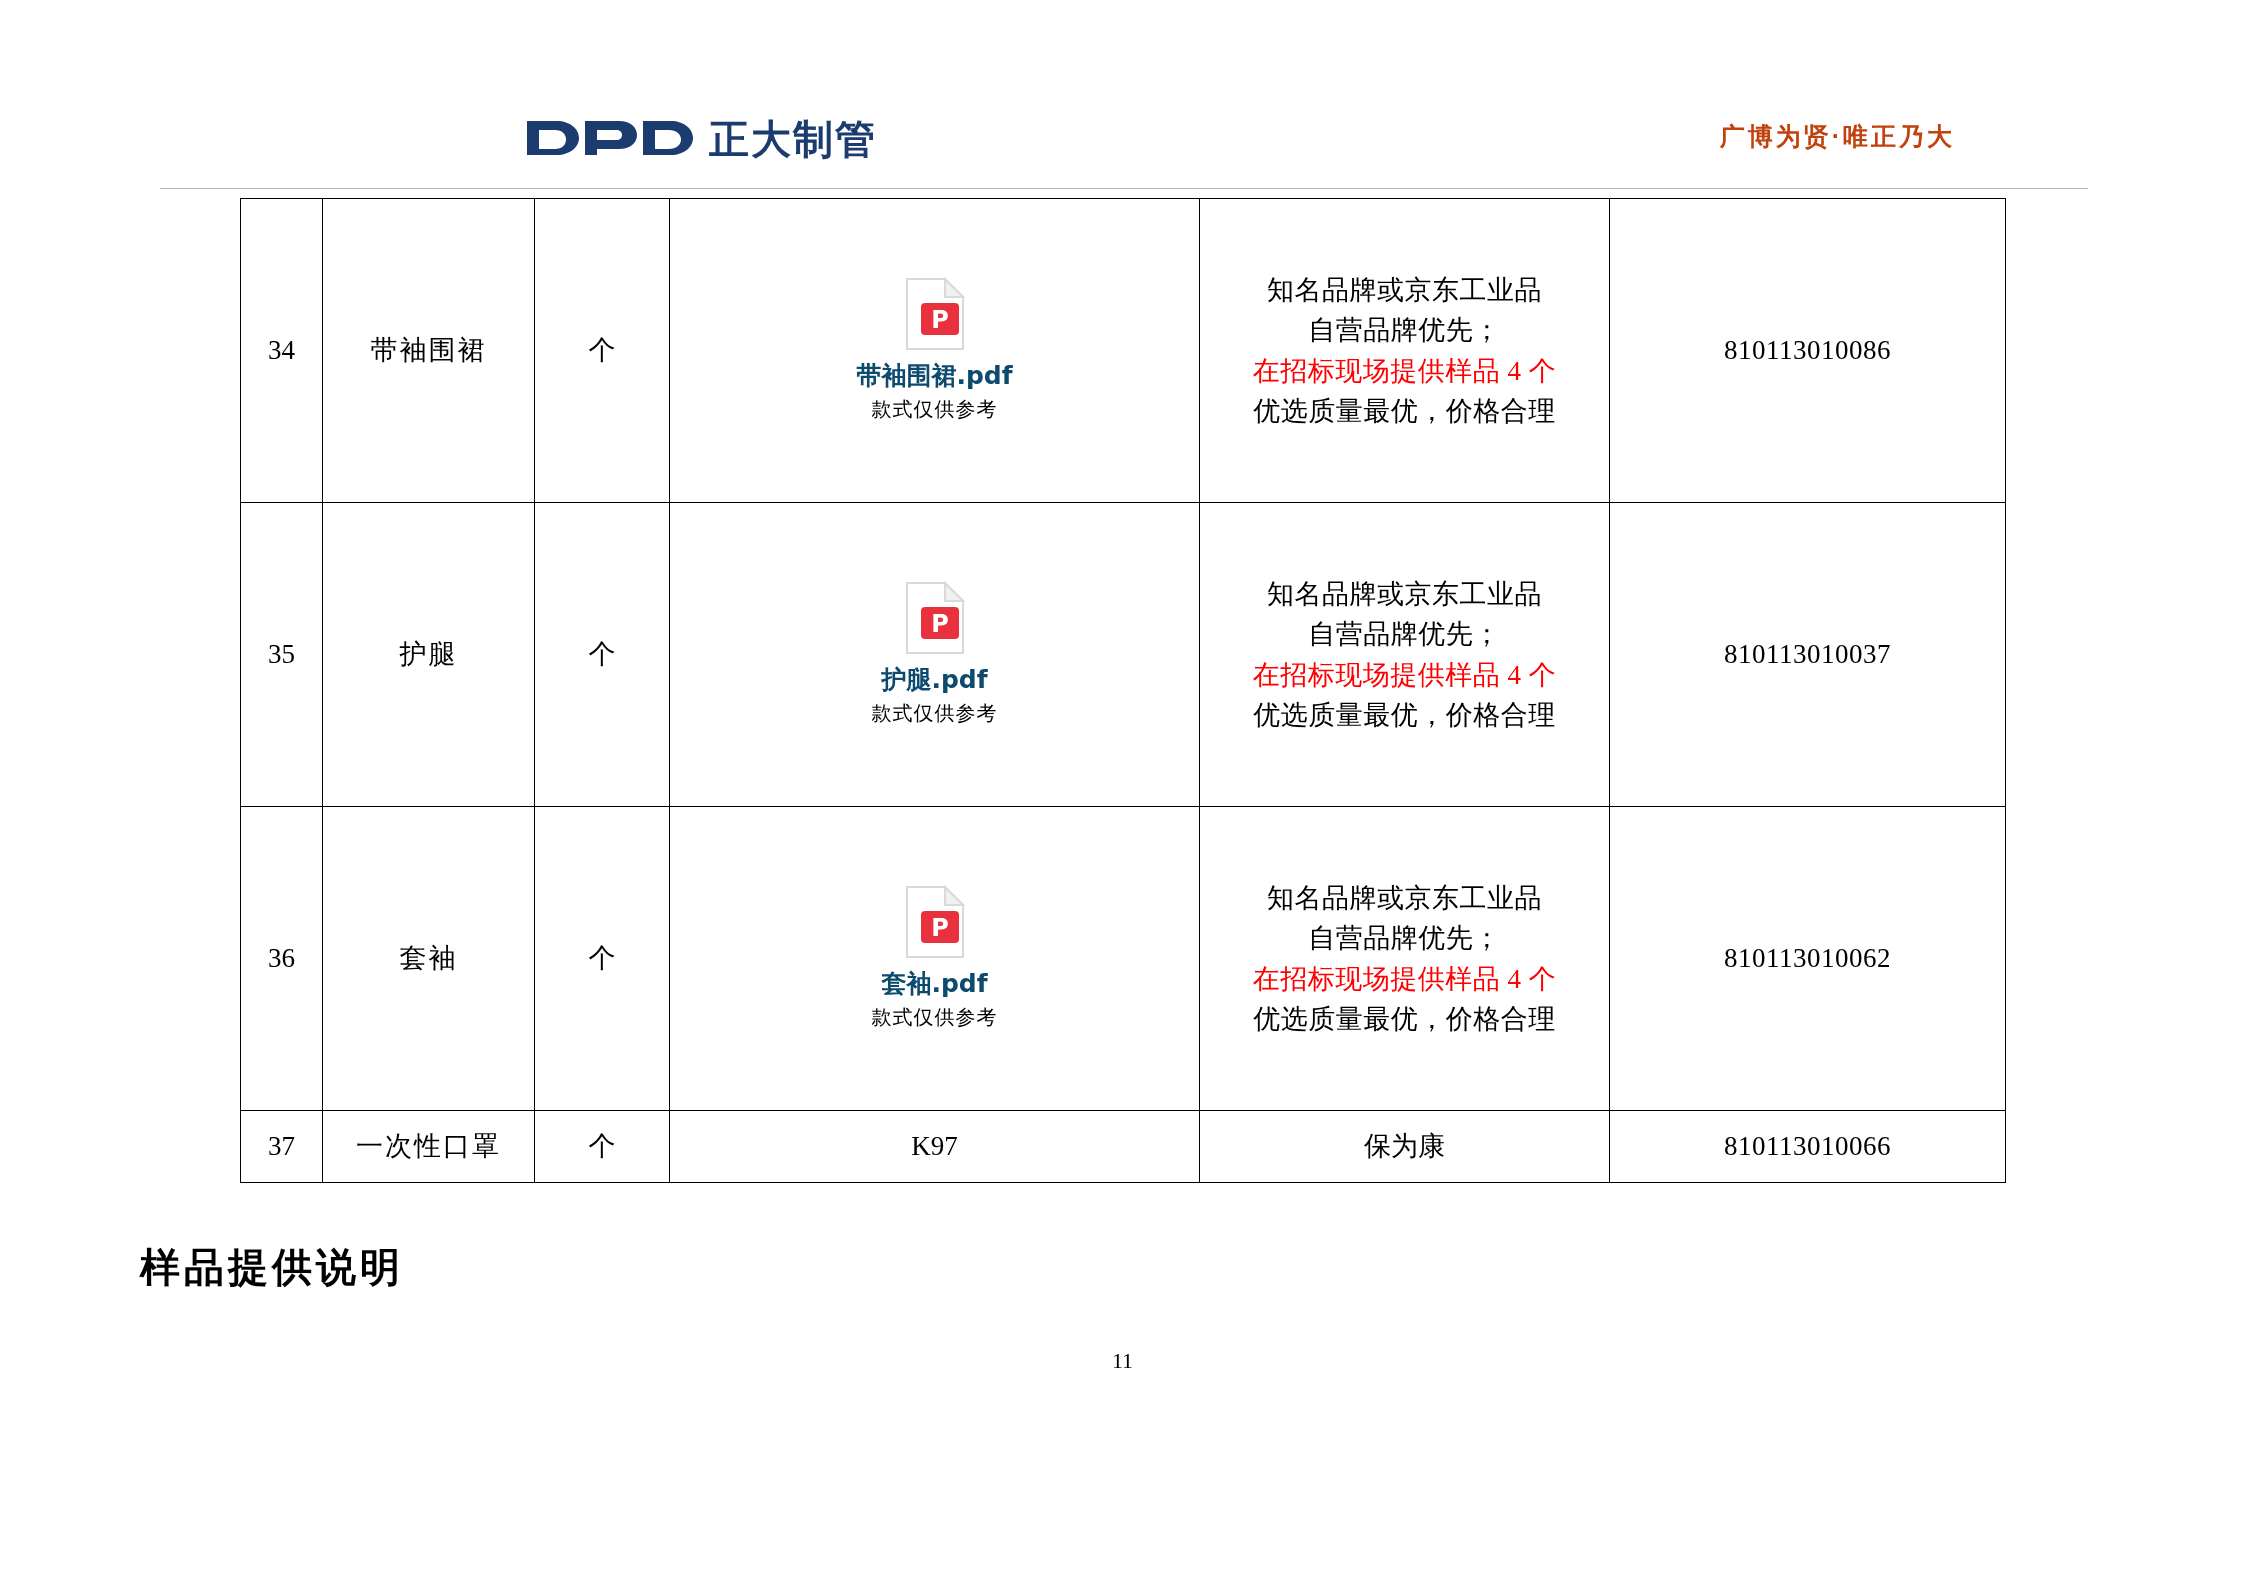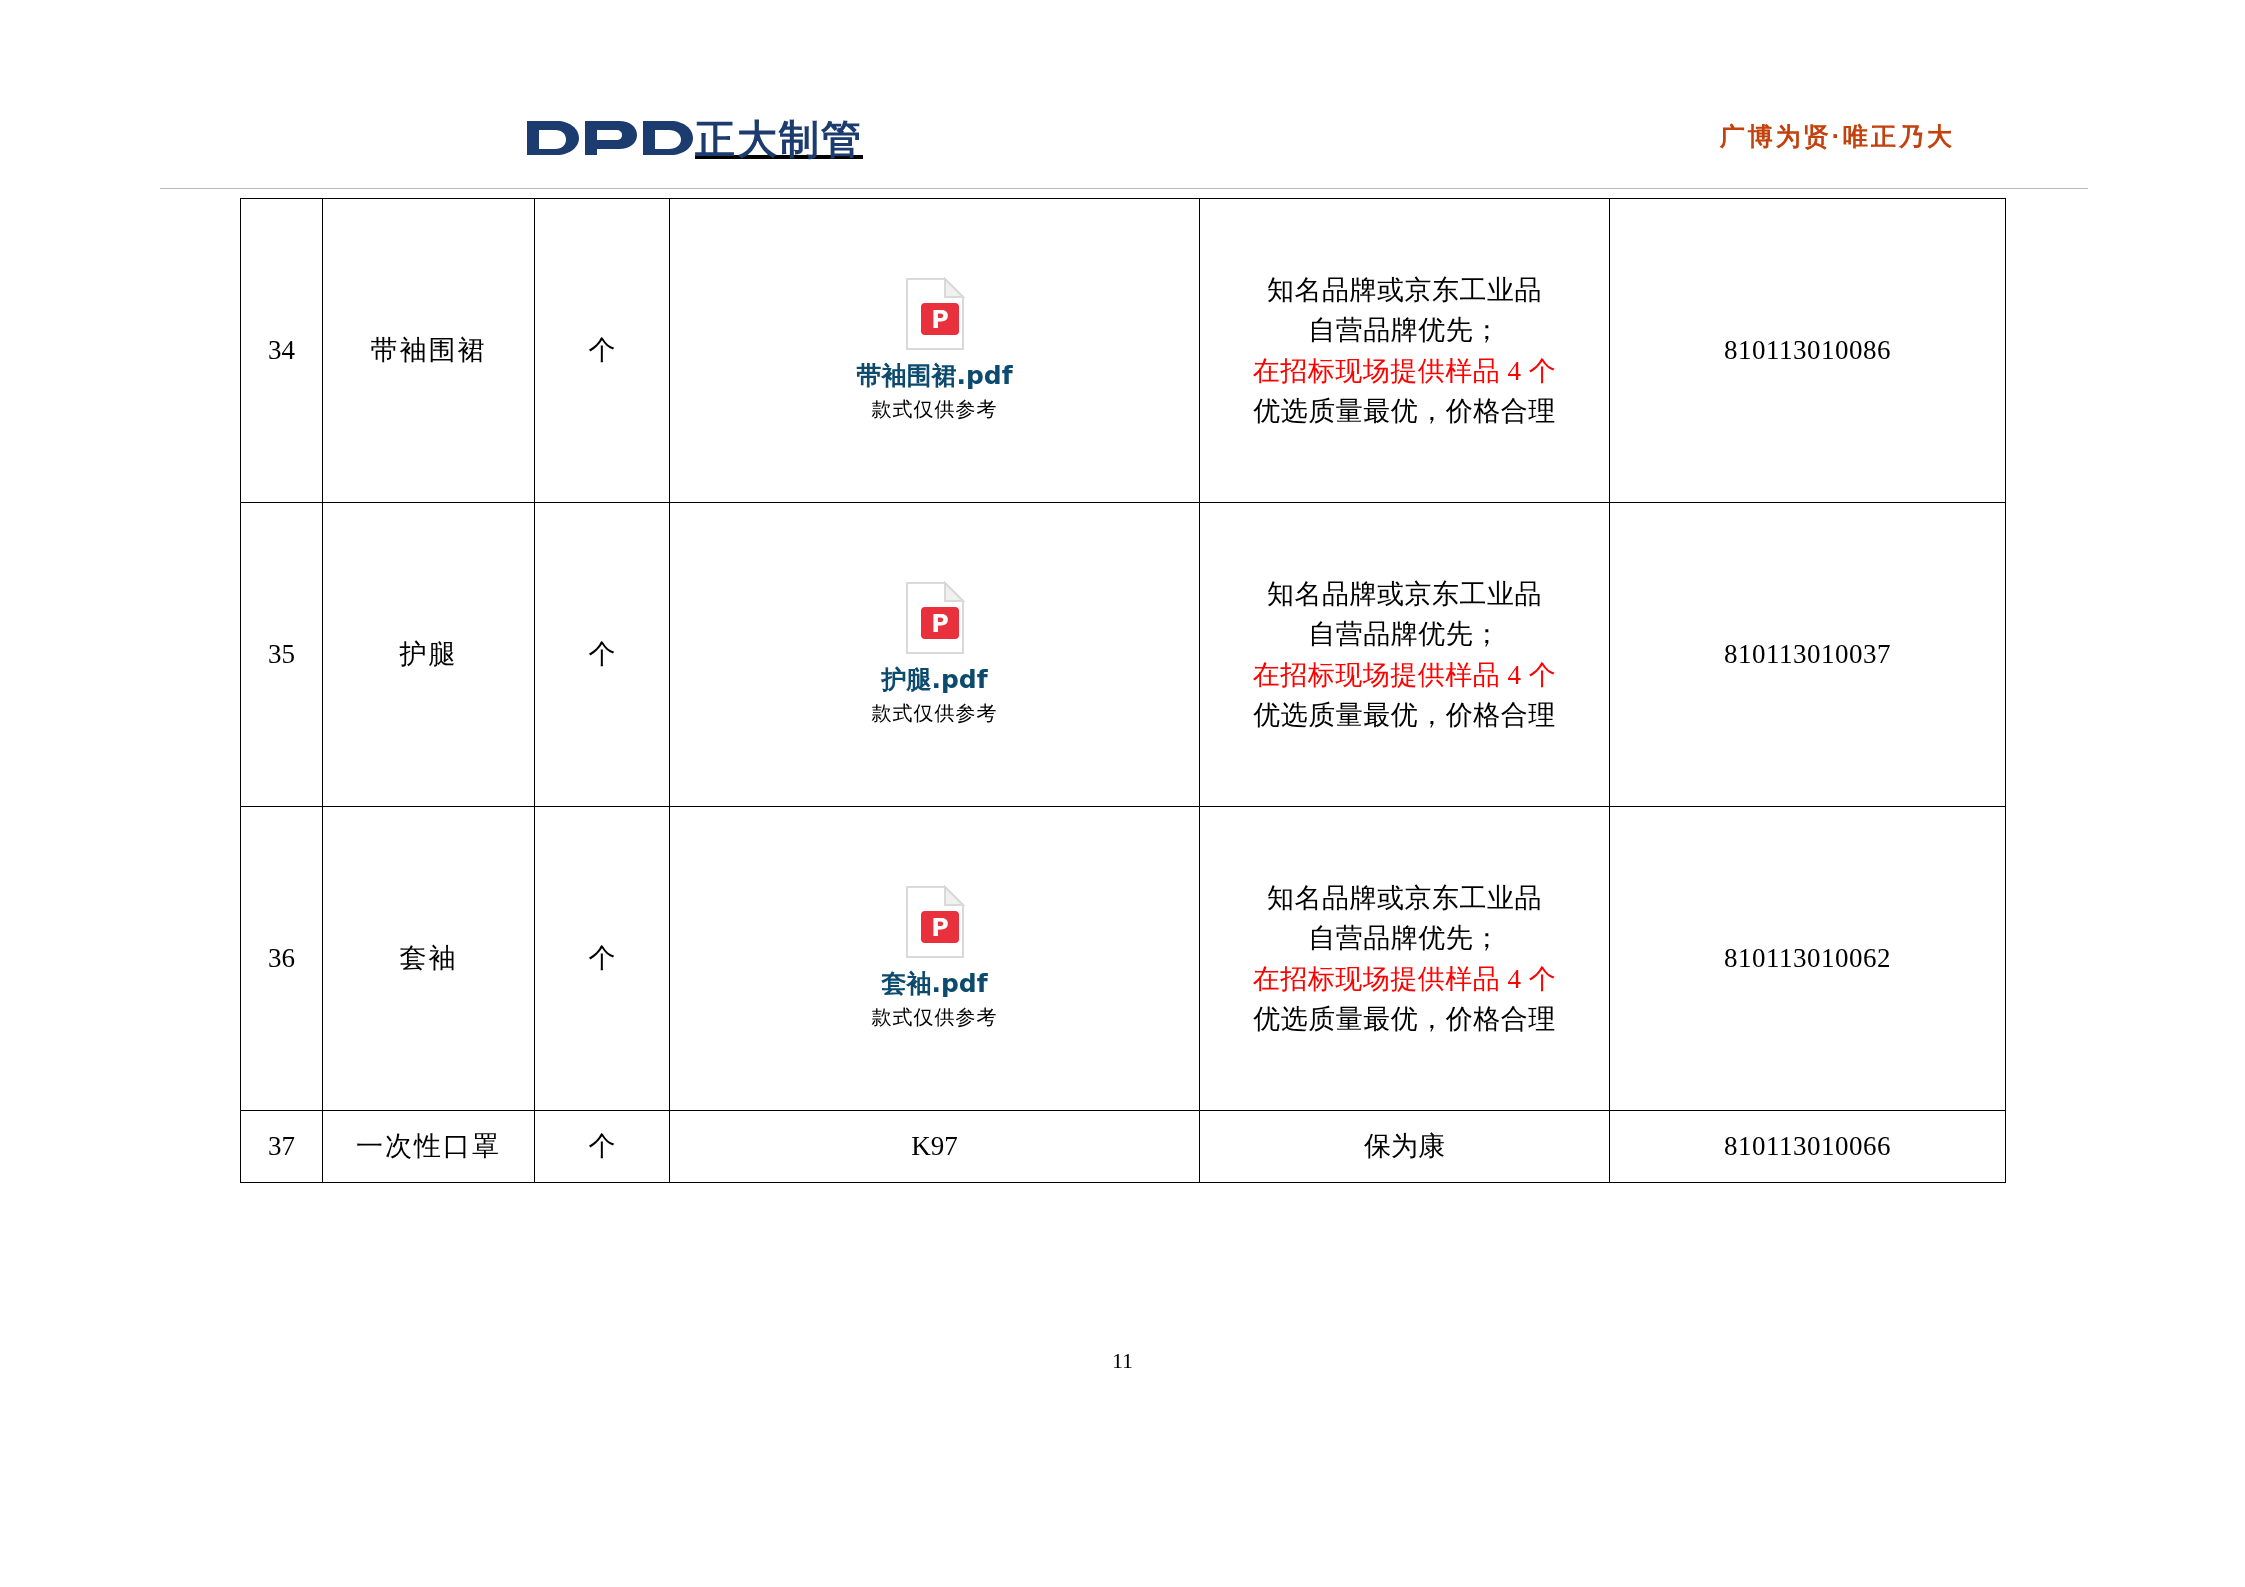--- a/index.html
+++ b/index.html
@@ -30,21 +30,21 @@
     top: 110px;
     width: 1930px;
     height: 80px;
   }
   .logo-wrap {
     position: absolute;
     left: 365px;
     top: 2px;
     display: flex;
     align-items: center;
-    text-decoration: underline;
+    gap: 14px;
   }
   .logo-mark {
     display: block;
   }
   .logo-text {
     font-family: "DejaVu Sans", sans-serif;
     font-weight: bold;
     font-size: 40px;
     letter-spacing: 2px;
     color: #1c3b6e;
@@ -296,16 +296,17 @@
         <td class="cell-name">一次性口罩</td>
         <td class="cell-unit">个</td>
         <td class="spec-plain">K97</td>
         <td class="spec-plain">保为康</td>
         <td class="cell-code">810113010066</td>
       </tr>
 
     </tbody>
   </table>
 
+  <div class="section-title">样品提供说明</div>
 
   <div class="page-number">11</div>
 
 </div>
 
 </body></html>

